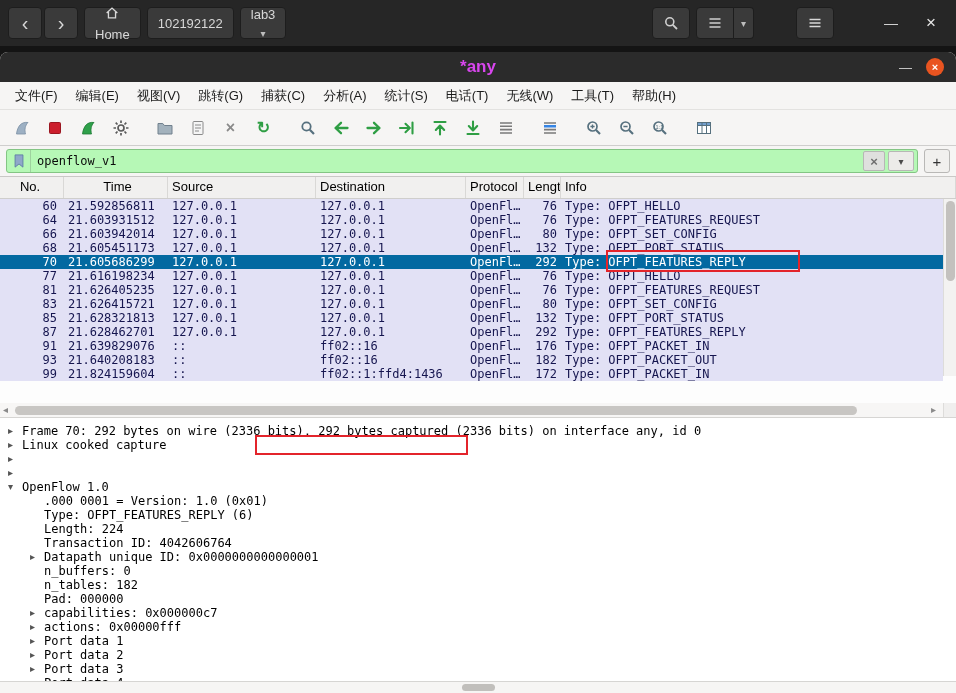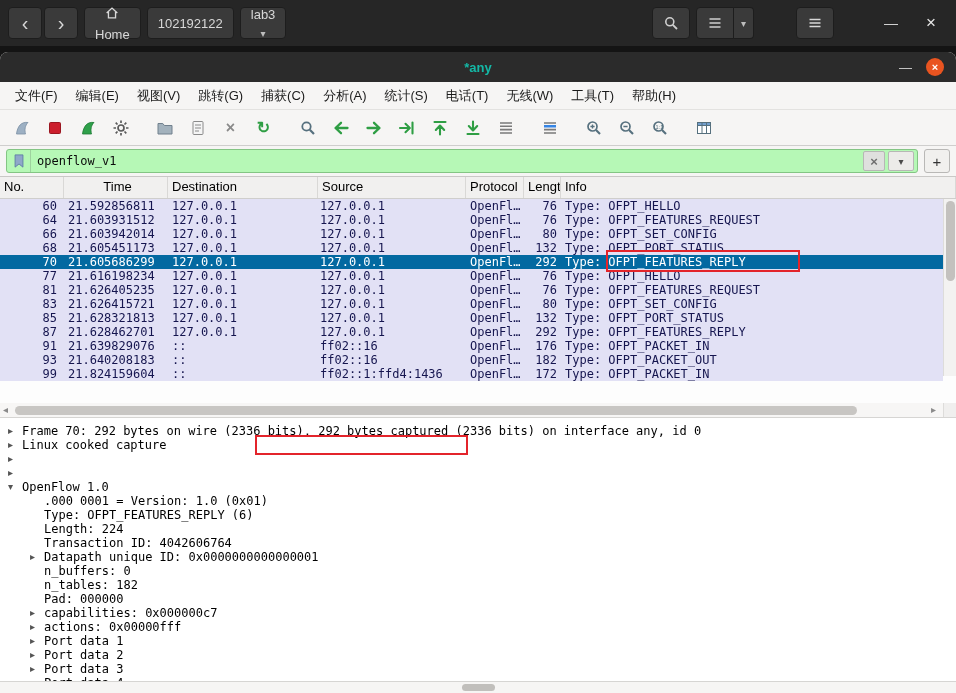--- a/index.html
+++ b/index.html
@@ -19,21 +19,21 @@
   .fm-spacer { flex:1; }
   .fm-win { background:transparent; border:none; width:30px; }
   .fm-split { display:flex; }
   .fm-split .half { border-radius:4px 0 0 4px; }
   .fm-split .half2 { border-radius:0 4px 4px 0; border-left:none; min-width:20px; padding:0 4px; }
 
   
   .ws-window { position:absolute; top:52px; left:0; width:956px; height:641px;
                display:flex; flex-direction:column; background:#f6f5f4; border-radius:8px 8px 0 0; overflow:hidden; }
   .ws-titlebar { height:30px; background:#2b2b2b; display:flex; align-items:center; position:relative; flex:none; }
-  .ws-title { position:absolute; left:0; right:0; text-align:center; color:#14b8a6; font-weight:bold; font-size:13px; }
+  .ws-title { position:absolute; left:0; right:0; text-align:center; color:#d946ef; font-weight:bold; font-size:17px; }
   .ws-winbtns { margin-left:auto; display:flex; align-items:center; gap:14px; padding-right:12px; z-index:2; }
   .ws-min { color:#d5d5d5; font-size:13px; }
   .ws-close { width:18px; height:18px; border-radius:50%; background:#e95420; color:#fff; font-size:11px; font-weight:bold;
               display:flex; align-items:center; justify-content:center; }
 
   .ws-menubar { height:27px; display:flex; align-items:center; padding-left:6px; background:#f6f5f4; flex:none; }
   .menu-item { font-size:13px; color:#1a1a1a; padding:0 9px; }
 
   .ws-toolbar { height:37px; display:flex; align-items:center; padding-left:6px; gap:2px; background:#f6f5f4;
                 border-top:1px solid #e3e2e0; border-bottom:1px solid #cfcecd; flex:none; }
@@ -350,24 +350,24 @@
             </svg>
         </span>
         <span class="filter-text">openflow_v1</span>
         <span class="filter-clear">×</span>
         <span class="filter-apply">▾</span>
       </div>
       <button class="filter-add">+</button>
     </div>
 
     <div class="pl-header" id="pl-header">
-        <div class="pl-hcell c-no" style="text-align: left;">No.</div>
+        <div class="pl-hcell c-no" style="text-align: center;">No.</div>
         <div class="pl-hcell c-time" style="text-align: center;">Time</div>
+        <div class="pl-hcell c-src" style="text-align: left;">Source</div>
         <div class="pl-hcell c-dst" style="text-align: left;">Destination</div>
-        <div class="pl-hcell c-src" style="text-align: left;">Source</div>
         <div class="pl-hcell c-proto" style="text-align: left;">Protocol</div>
         <div class="pl-hcell c-len" style="text-align: left;">Length</div>
         <div class="pl-hcell c-info" style="text-align: left;">Info</div>
       </div>
 
     <div class="pl-body">
       <div class="pl-rows" id="pl-rows">
           <div class="pl-row">
             <div class="pl-cell c-no">60</div>
             <div class="pl-cell c-time">21.592856811</div>

